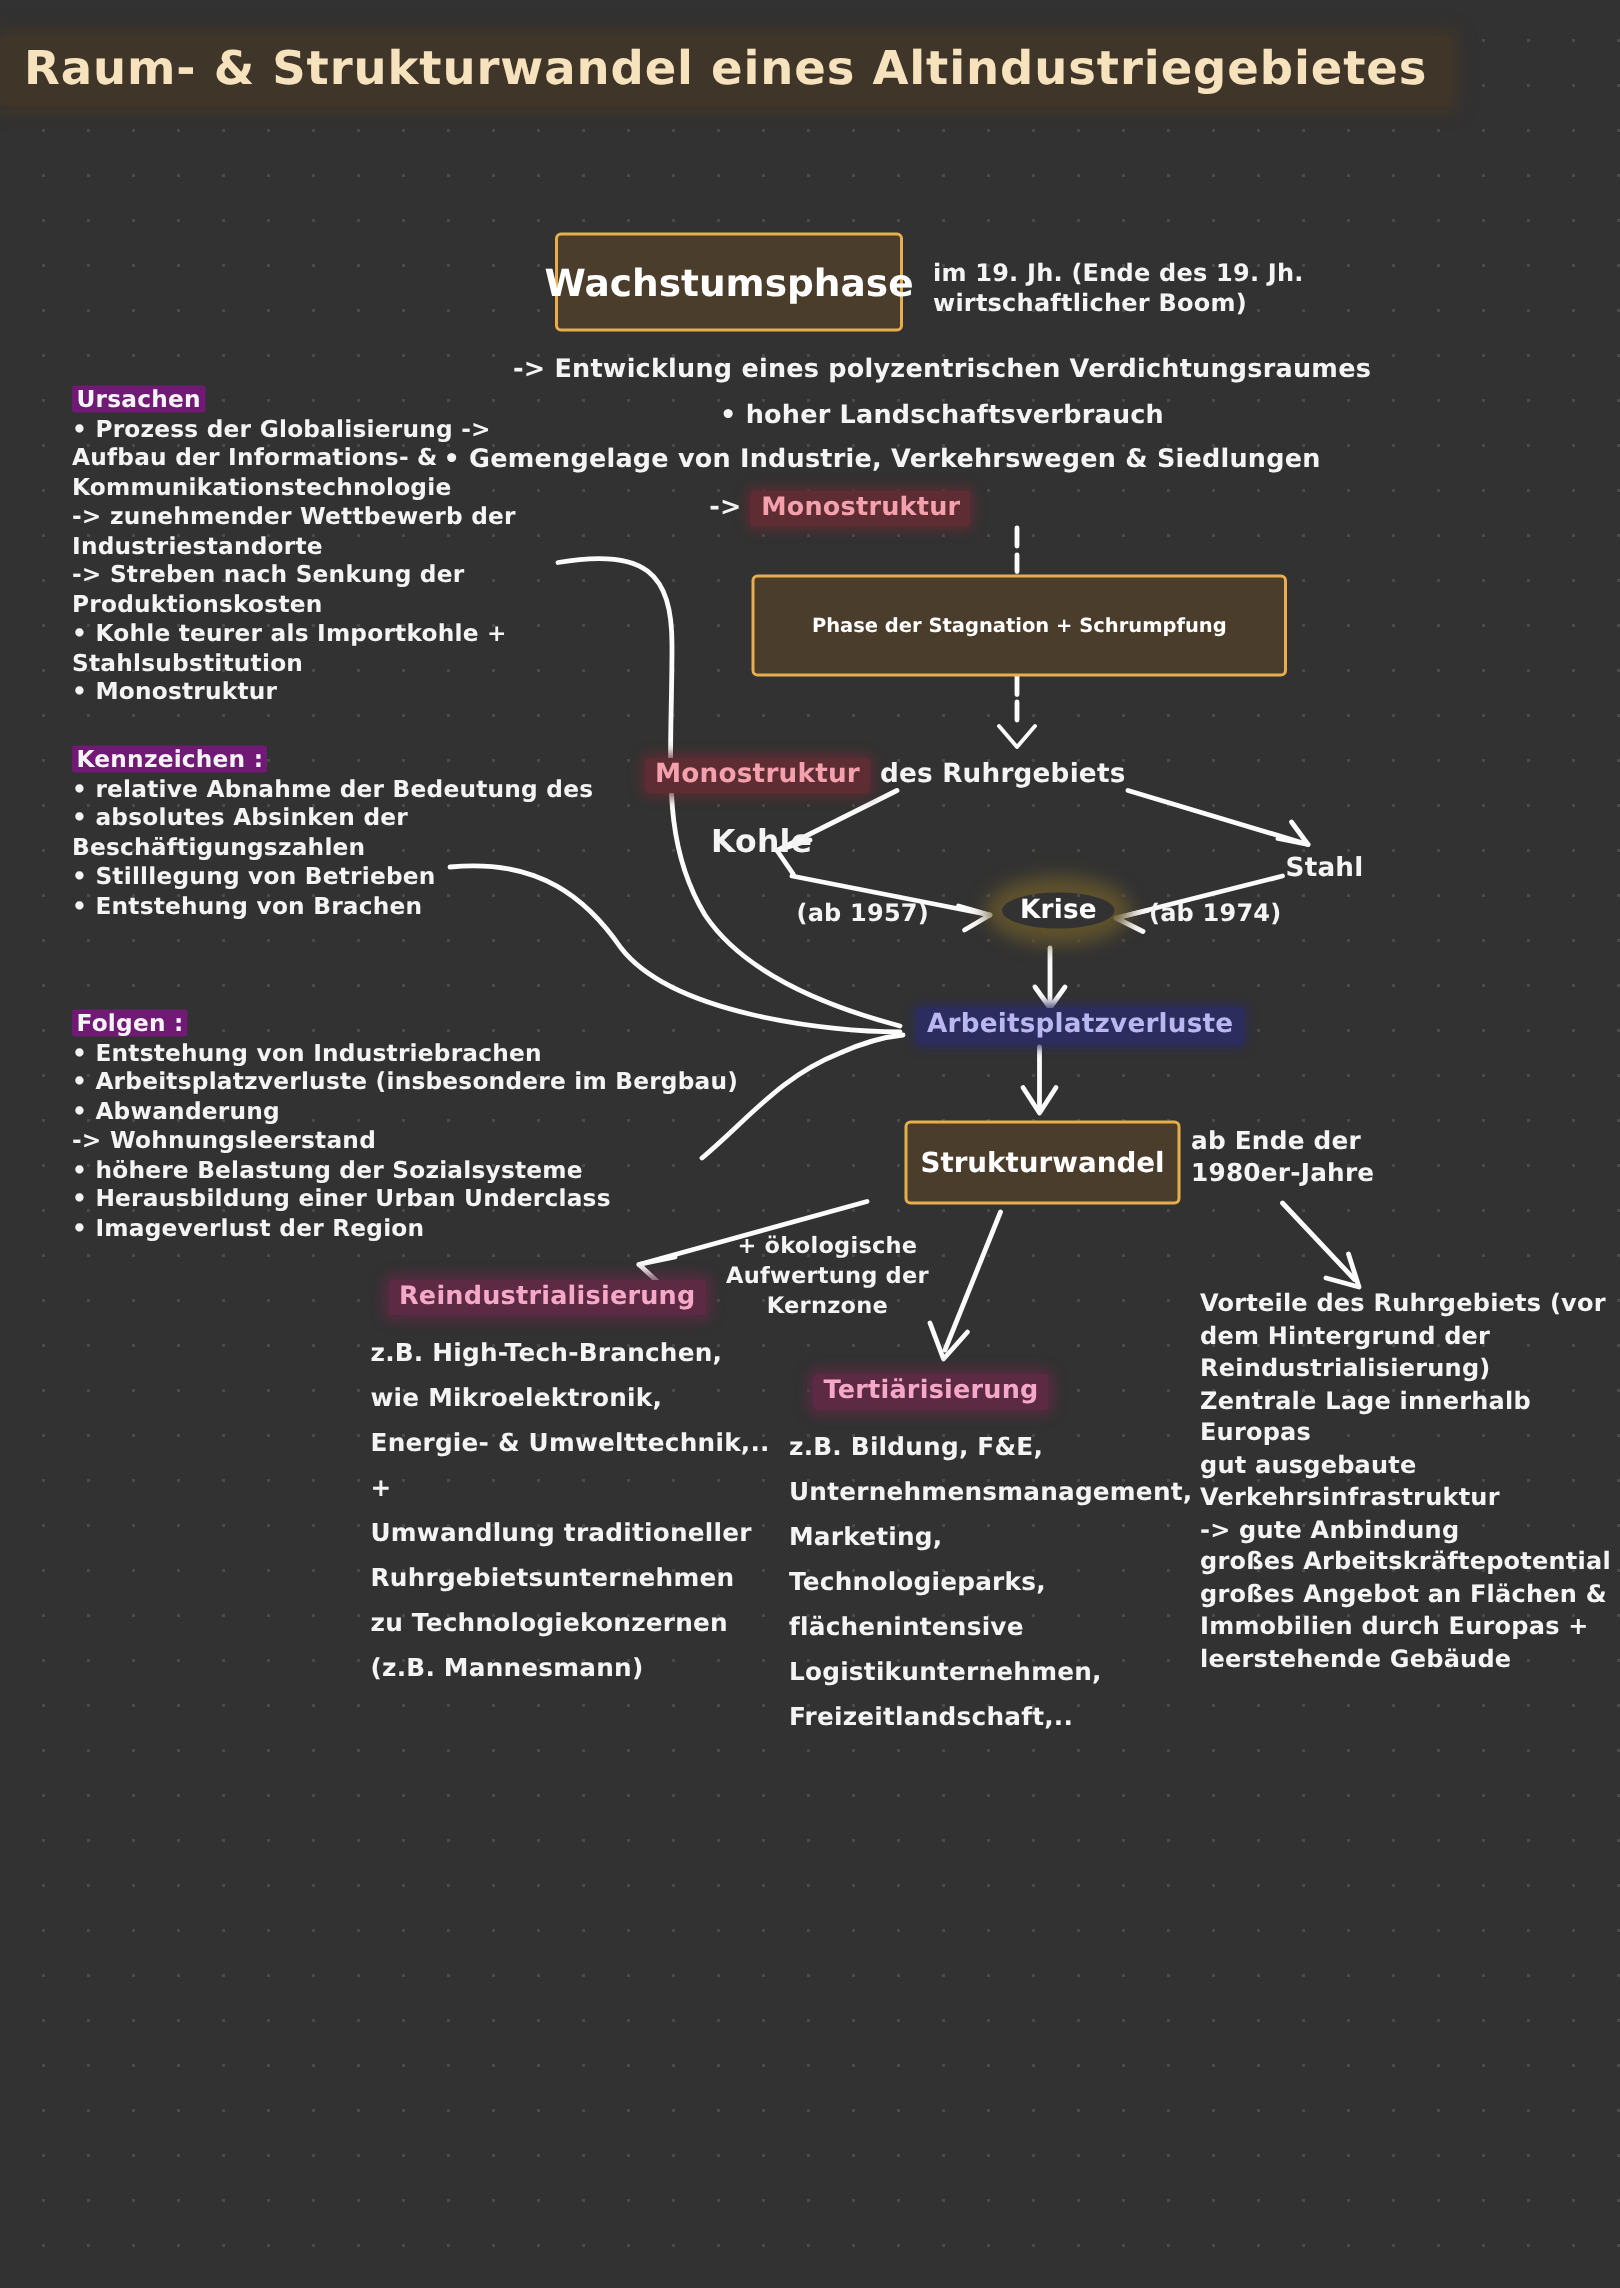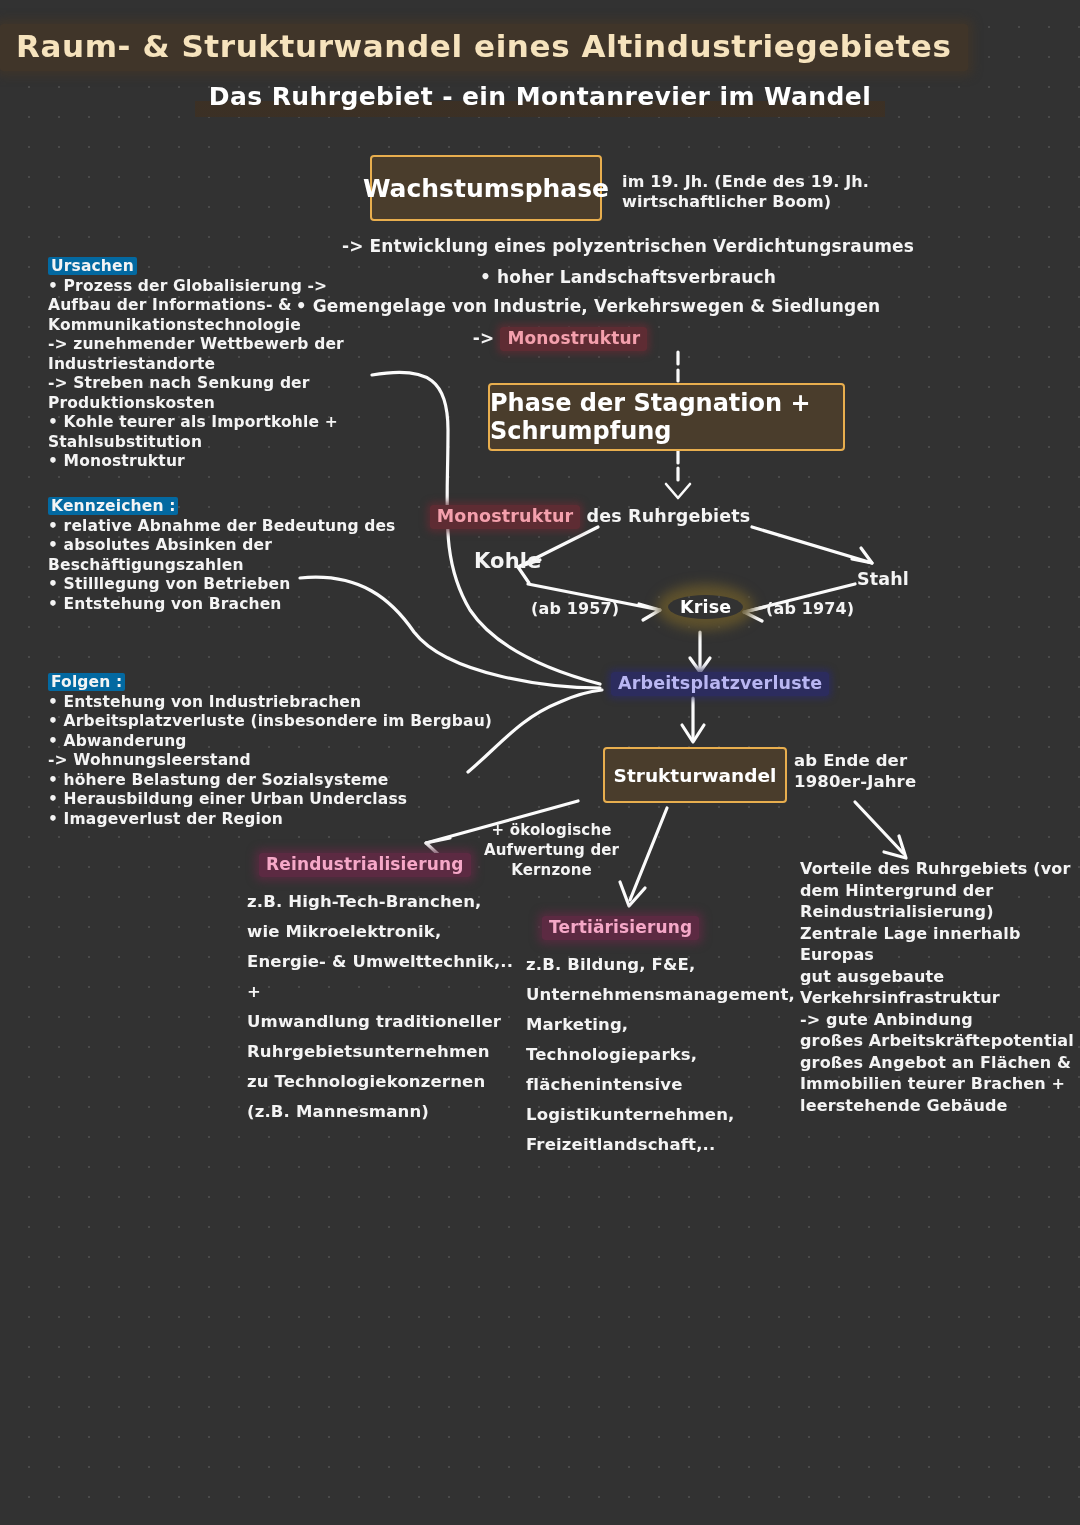--- a/index.html
+++ b/index.html
@@ -37,33 +37,33 @@
     font-size:25px;font-weight:bold;color:#ffffff;letter-spacing:.4px;
   }
   #subtitle span{
     background:linear-gradient(to top, rgba(60,48,36,.95) 0%, rgba(60,48,36,.95) 42%, rgba(60,48,36,0) 43%);
     padding:2px 14px 6px 14px;
   }
 
   
   .blk{font-size:15.5px;line-height:19.5px;color:#f4f4f4;font-weight:bold;letter-spacing:.15px;}
   .blk .hd{ }
-  .blk .hd em{font-style:normal;background:#0369a1;padding:0 3px;border-radius:2px;}
+  .blk .hd em{font-style:normal;background:#701a75;padding:0 3px;border-radius:2px;}
   .blk div{white-space:nowrap;}
 
   
   .box{
     border:2.5px solid #e8ae4e;
     background:#4a3d2c;
     border-radius:4px;
     display:flex;align-items:center;justify-content:center;
     color:#ffffff;font-weight:bold;
   }
   #node-wachstum{left:370px;top:155px;width:228px;height:62px;font-size:25px;}
-  #node-stagnation{left:488px;top:383px;width:353px;height:64px;font-size:24px;justify-content:center;}
+  #node-stagnation{left:501px;top:383px;width:353px;height:64px;font-size:13px;justify-content:center;}
   #node-strukturwandel{left:603px;top:747px;width:180px;height:52px;font-size:18.5px;}
 
   
   .hl{padding:1px 7px 3px 7px;border-radius:3px;font-weight:bold;}
   .hl-red{background:#5e2c33;color:#f4a0ad;box-shadow:0 0 7px 3px rgba(94,44,51,.8);}
   .hl-blue{background:#2c2c5e;color:#b9b6f2;box-shadow:0 0 6px 3px rgba(44,44,94,.8);}
   .hl-pink{background:#5c2a42;color:#f6a8c8;box-shadow:0 0 8px 4px rgba(92,42,66,.8);}
   .hl-yellow{color:#ffffff;background:transparent;box-shadow:0 0 12px 11px rgba(97,83,44,.95);border-radius:50%;padding:2px 12px;}
 
   
@@ -138,23 +138,20 @@
 
     <path d="M 667 808 L 630 900"></path>
     <path d="M 620 882 L 629 906 L 645 888"></path>
 
     <path d="M 855 802 L 903 853"></path>
     <path d="M 884 852 L 906 858 L 899 836"></path>
   </svg>
 
   <div class="abs" id="title">
     <span>Raum- &amp; Strukturwandel eines Altindustriegebietes</span>
-  </div>
-  <div class="abs" id="subtitle">
-    <span>Das Ruhrgebiet - ein Montanrevier im Wandel</span>
   </div>
 
   <div class="abs box" id="node-wachstum">
     <span>Wachstumsphase</span>
   </div>
   <div class="abs blk" id="lbl-jh">
     <div>im 19. Jh. (Ende des 19. Jh.</div>
     <div>wirtschaftlicher Boom)</div>
   </div>
 
@@ -260,17 +257,17 @@
     <div>Vorteile des Ruhrgebiets (vor</div>
     <div>dem Hintergrund der</div>
     <div>Reindustrialisierung)</div>
     <div>Zentrale Lage innerhalb</div>
     <div>Europas</div>
     <div>gut ausgebaute</div>
     <div>Verkehrsinfrastruktur</div>
     <div>-&gt; gute Anbindung</div>
     <div>großes Arbeitskräftepotential</div>
     <div>großes Angebot an Flächen &amp;</div>
-    <div>Immobilien teurer Brachen +</div>
+    <div>Immobilien durch Europas +</div>
     <div>leerstehende Gebäude</div>
   </div>
 
 </div>
 
 </body></html>

